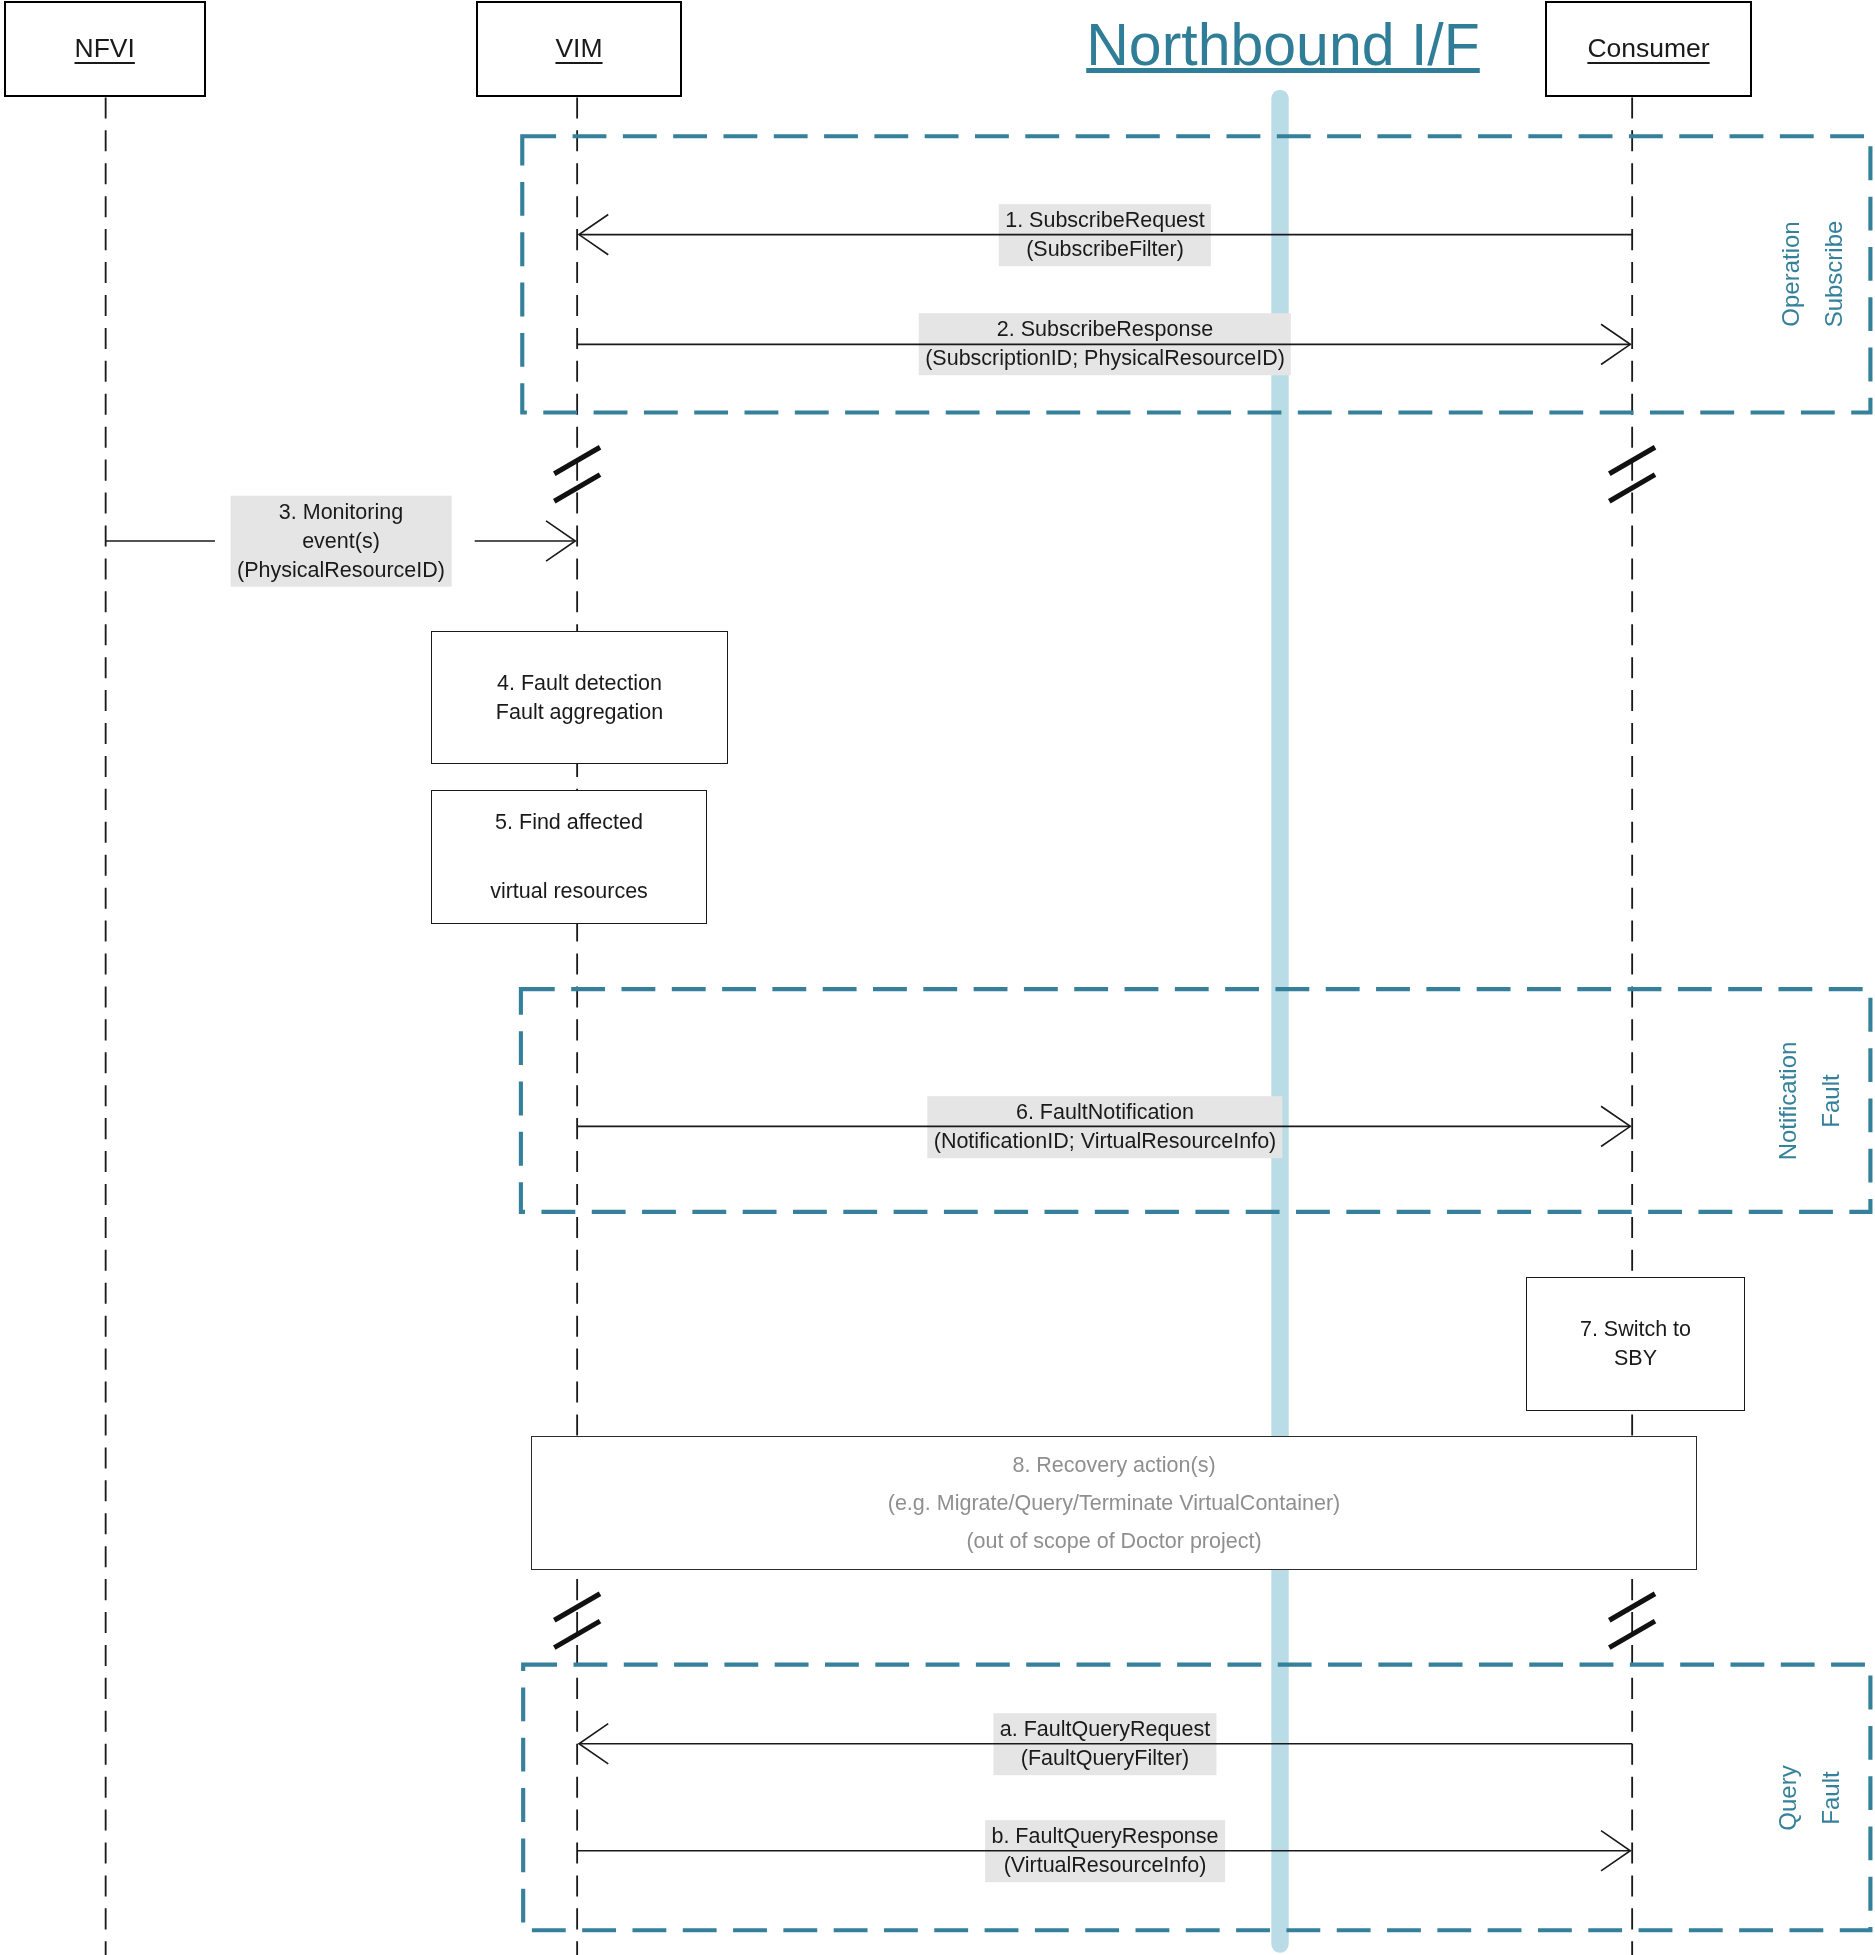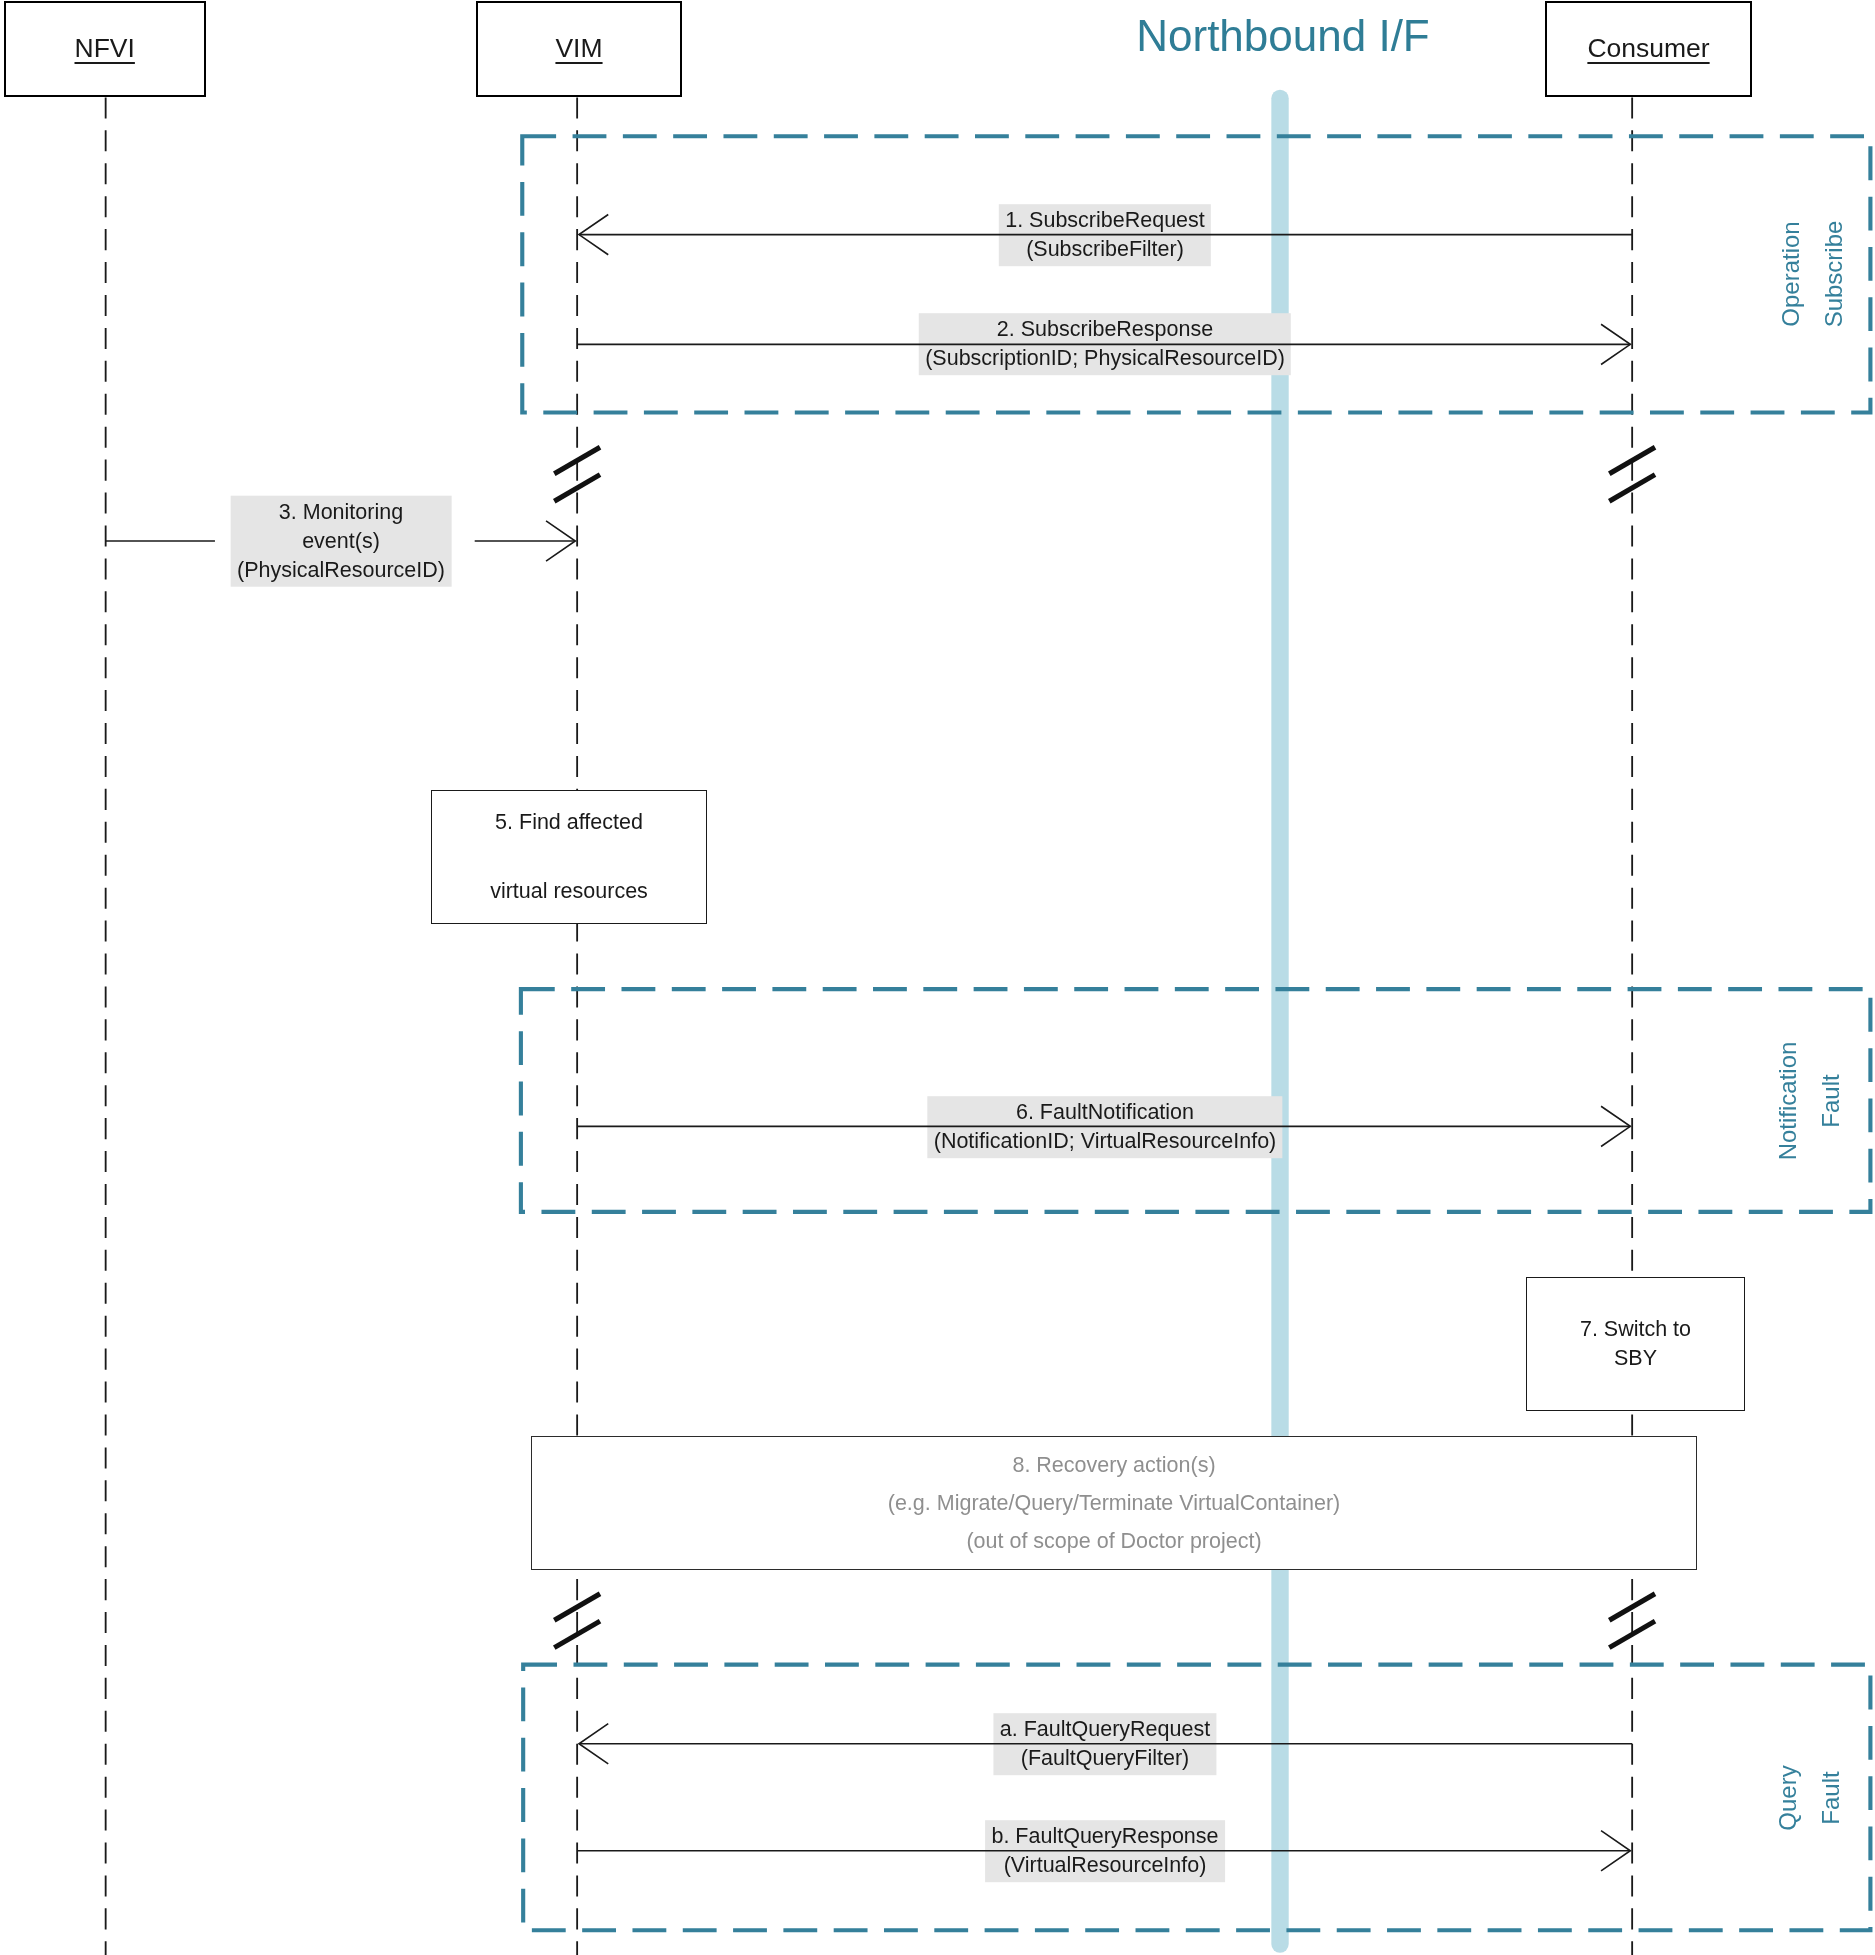--- a/index.html
+++ b/index.html
@@ -16,21 +16,21 @@
   .group-rect{fill:none;stroke:var(--accent-teal);stroke-width:9;stroke-dasharray:74 36;}
   
   .actor{
     position:absolute;top:0.9px;height:96px;background:#fff;border:2.7px solid #000;
     display:flex;align-items:center;justify-content:center;box-sizing:border-box;
     font-size:26.5px;
   }
   .actor span{text-decoration:underline;text-underline-offset:4.6px;text-decoration-thickness:2.3px;}
   .page-title{
     position:absolute;transform:translateX(-50%);color:var(--title-teal);
-    font-size:44px;white-space:nowrap;
+    font-size:59px;white-space:nowrap;text-decoration:underline;
   }
   .action-box{
     position:absolute;background:#fff;border:1.8px solid #1a1a1a;box-sizing:border-box;
     display:flex;flex-direction:column;align-items:center;justify-content:center;
     font-size:21.5px;line-height:29px;text-align:center;
   }
   .action-box.gray{color:var(--muted-gray);line-height:38px;border-color:#2b2b2b;}
   .msg-label{
     position:absolute;transform:translate(-50%,-50%);background:#e5e5e5;
     font-size:21.5px;line-height:29px;text-align:center;white-space:nowrap;
@@ -77,20 +77,24 @@
   </div>
   <div class="actor" style="left:476px;width:206px;">
     <span>VIM</span>
   </div>
   <div class="actor" style="left:1529px;width:207px;margin-left:16px;">
     <span>Consumer</span>
   </div>
 
   <div class="page-title" style="left:1283px;top:11.4px;">Northbound I/F</div>
 
+  <div class="action-box" style="left:431px;top:631px;width:297px;height:133px;">
+    <div>4. Fault detection</div>
+    <div>Fault aggregation</div>
+  </div>
   <div class="action-box" style="left:431px;top:790px;width:276px;height:134px;gap:40px;">
     <div>5. Find affected</div>
     <div>virtual resources</div>
   </div>
   <div class="action-box" style="left:1526px;top:1277px;width:219px;height:134px;">
     <div>7. Switch to</div>
     <div>SBY</div>
   </div>
   <div class="action-box gray" style="left:531px;top:1436px;width:1166px;height:134px;">
     <div>8. Recovery action(s)</div>

